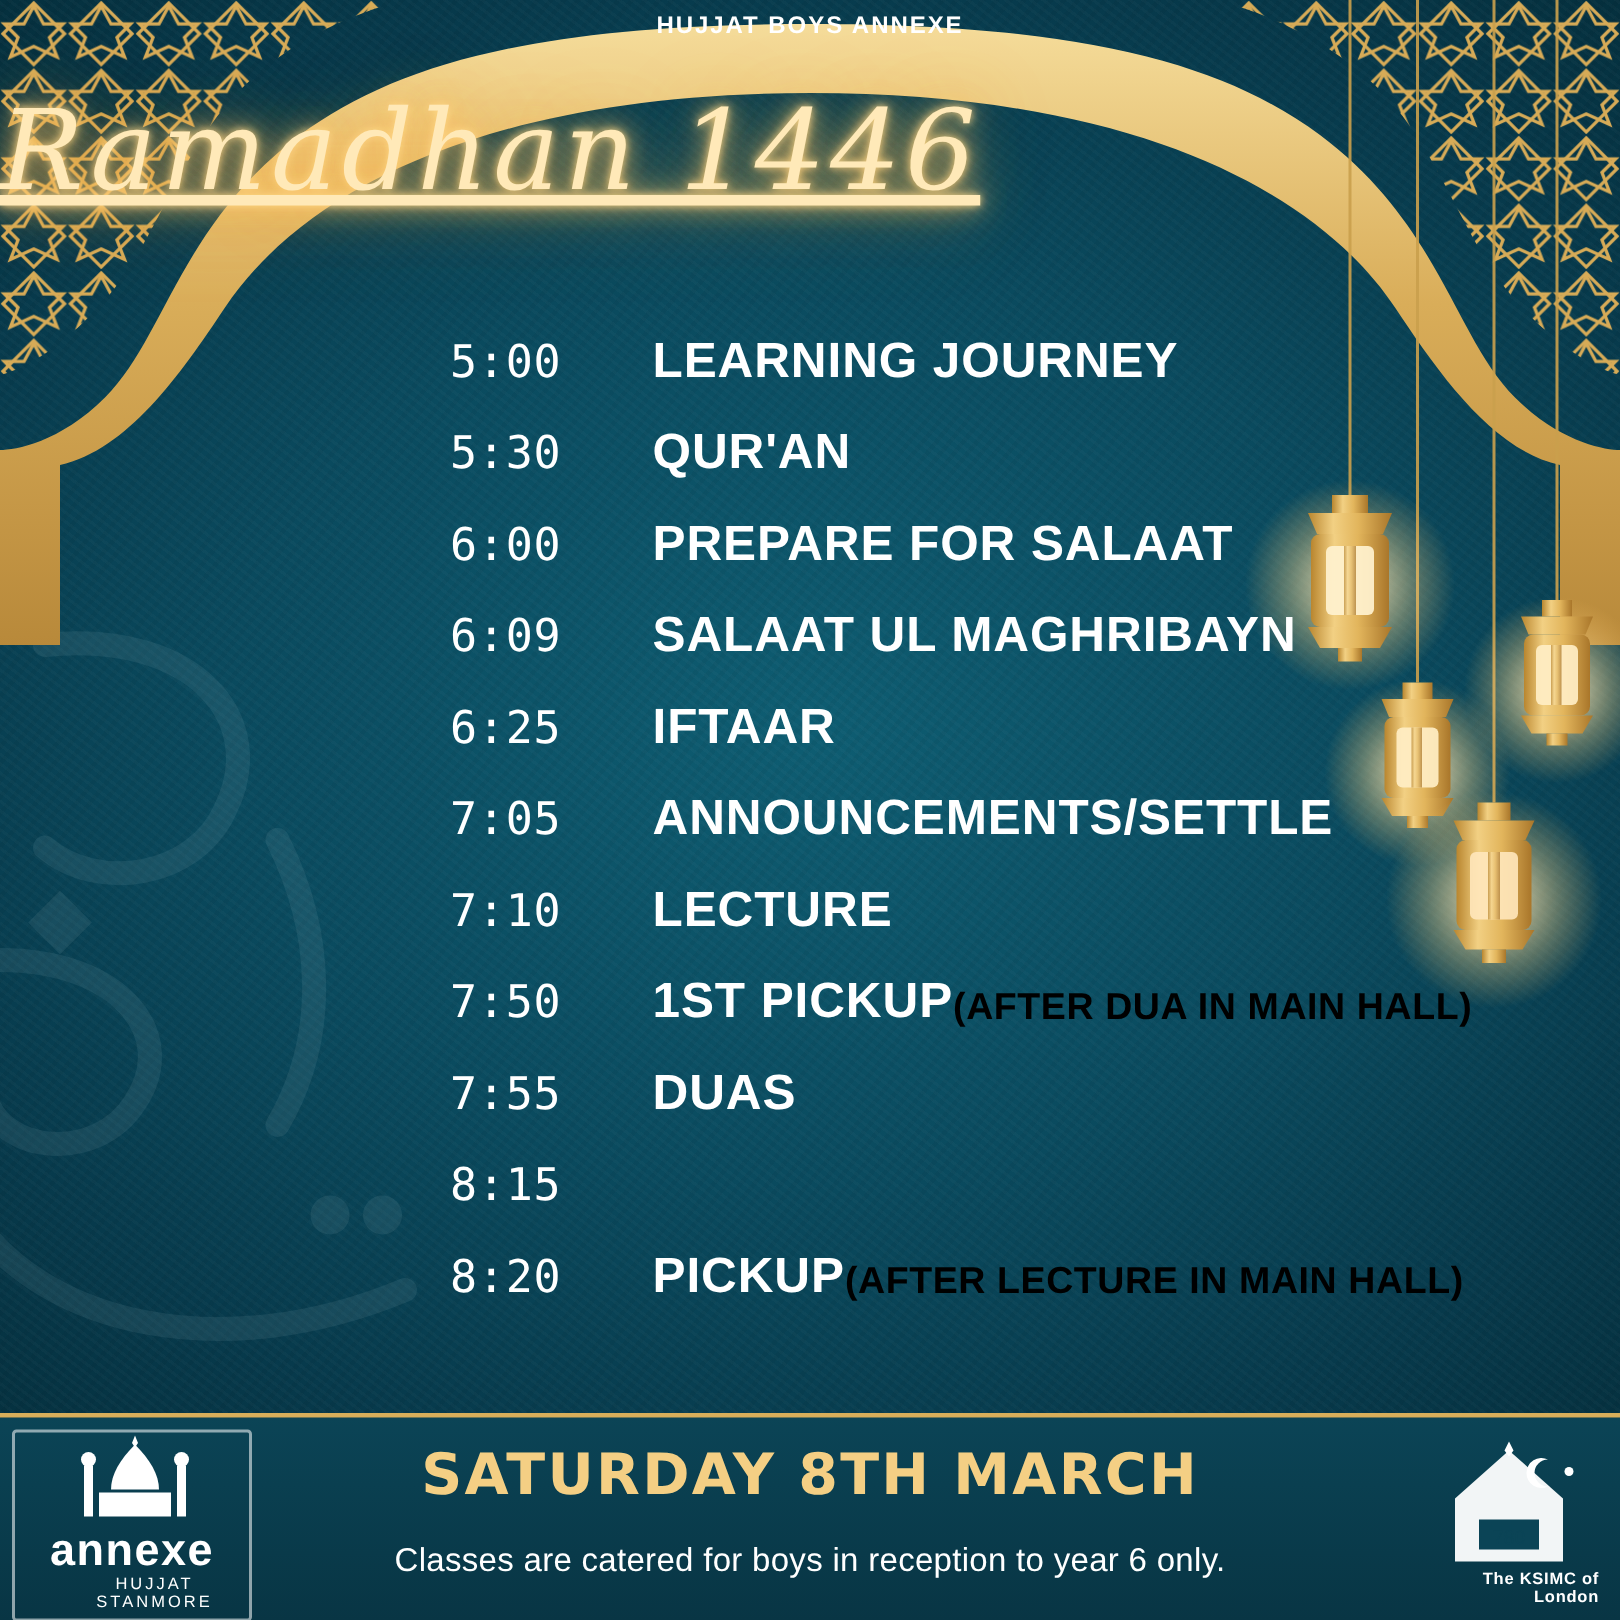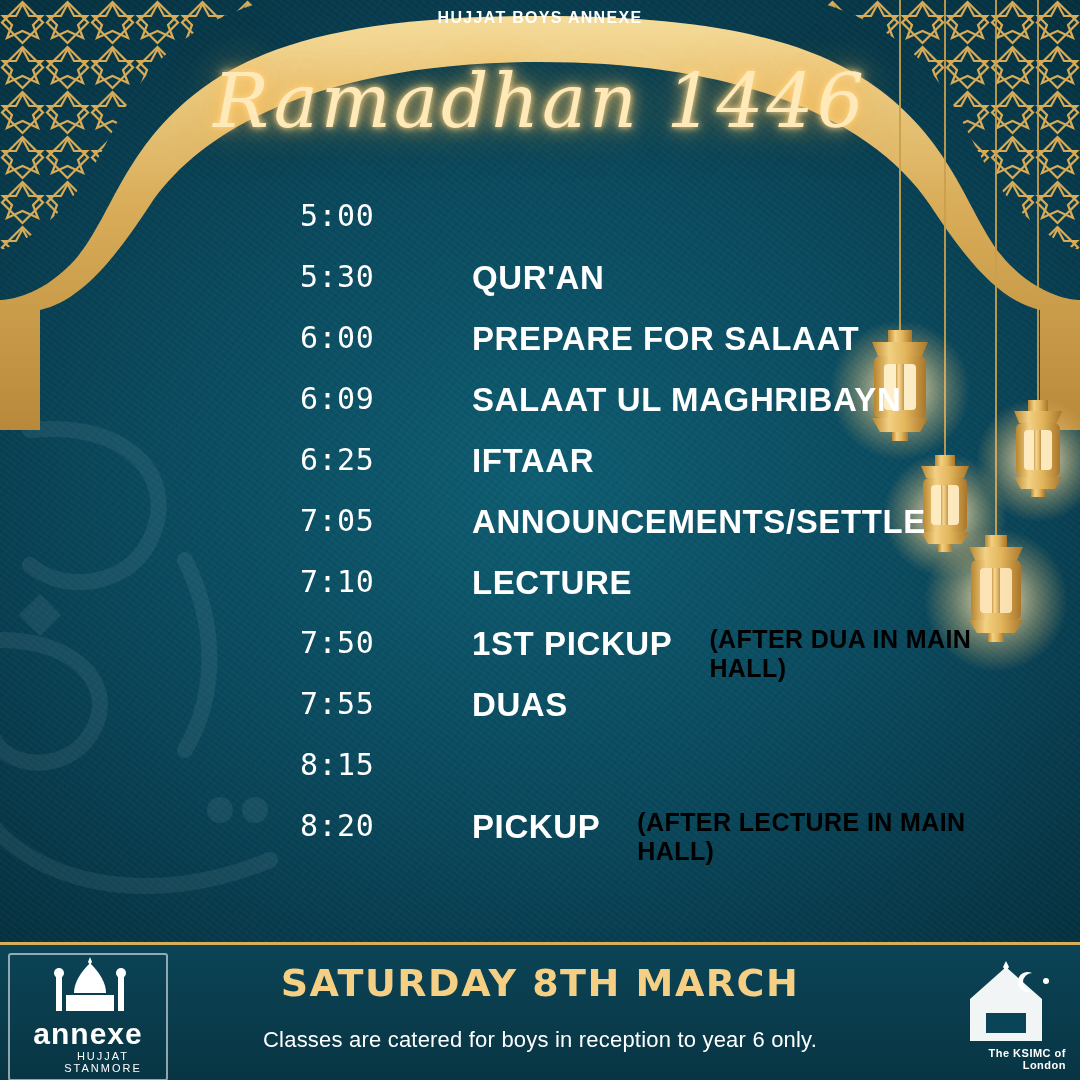--- a/index.html
+++ b/index.html
@@ -57,46 +57,45 @@
     text-align: center;
     color: #ffffff;
     font-size: 16px;
     font-weight: bold;
     letter-spacing: 1.3px;
     z-index: 6;
   }
   .ramadhan {
     position: absolute;
     top: 58px; left: 0; width: 100%;
-    text-align: center;
     z-index: 6;
     font-family: "DejaVu Serif", serif;
     font-style: italic;
     font-size: 74px;
     color: #ffe9b8;
     letter-spacing: 3px;
     text-shadow:
       0 0 6px #ffd98a,
       0 0 16px rgba(255,198,104,0.85),
       0 0 34px rgba(255,176,58,0.55),
       0 0 60px rgba(255,160,40,0.35);
+    text-decoration: underline;
   }
 
   
   .schedule {
     position: absolute;
     top: 198px; left: 300px;
     width: 700px;
     z-index: 5;
   }
   .row {
     display: flex;
-    align-items: flex-start;
+    align-items: flex-end;
     height: 61px;
-    gap: 37px;
   }
   .row .time {
     width: 135px;
     flex: 0 0 135px;
     color: #ffffff;
     font-size: 30px;
     letter-spacing: 0.5px;
     font-family: "DejaVu Sans Mono", monospace;
   }
   .row .label {
@@ -292,20 +291,21 @@
       <rect x="992" y="568" width="8" height="45" fill="url(#lg)" opacity="0.75"></rect>
       <path d="M969 620 h54 l-8 13 h-38 z" fill="url(#lg)"></path>
       <rect x="988" y="633" width="16" height="9" fill="url(#lg)"></rect>
     </g>
   </svg>
 
   <div class="schedule">
 
     <div class="row">
       <span class="time">5:00</span>
+      <span class="label">LEARNING JOURNEY</span>
       <span class="note"></span>
     </div>
     <div class="row">
       <span class="time">5:30</span>
       <span class="label">QUR'AN</span>
       <span class="note"></span>
     </div>
     <div class="row">
       <span class="time">6:00</span>
       <span class="label">PREPARE FOR SALAAT</span>

